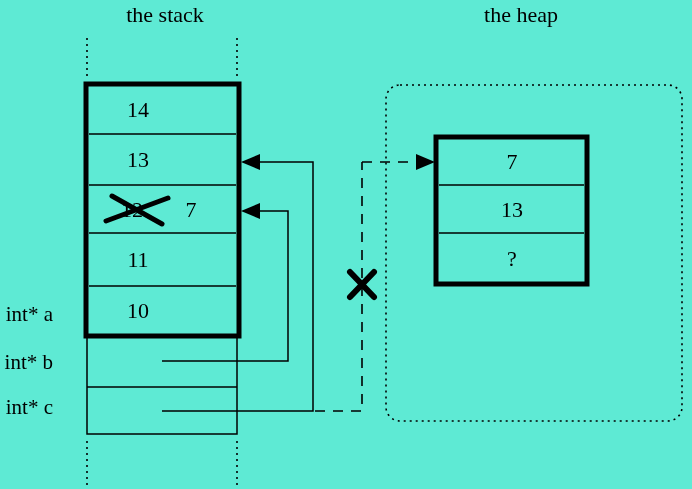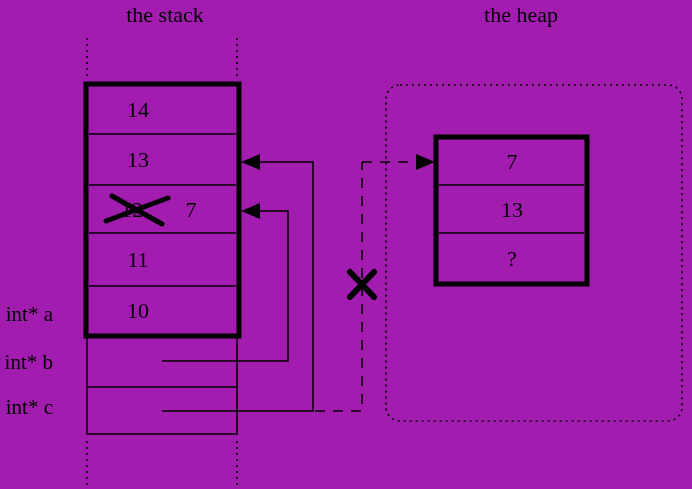--- a/index.html
+++ b/index.html
@@ -1,20 +1,20 @@
 <!DOCTYPE html>
 <html><head>
 <meta charset="utf-8">
 <style>
   html, body { margin: 0; padding: 0; background: #ffffff; }
   .canvas {
     position: relative;
     width: 692px;
     height: 489px;
-    background: #a21caf;
+    background: #5eead4;
     overflow: hidden;
   }
   svg { display: block; }
   text {
     font-family: "Liberation Serif", "DejaVu Serif", serif;
     fill: #000000;
   }
   .title      { font-size: 22px; }
   .cell-value { font-size: 22px; }
   .var-label  { font-size: 21px; }

